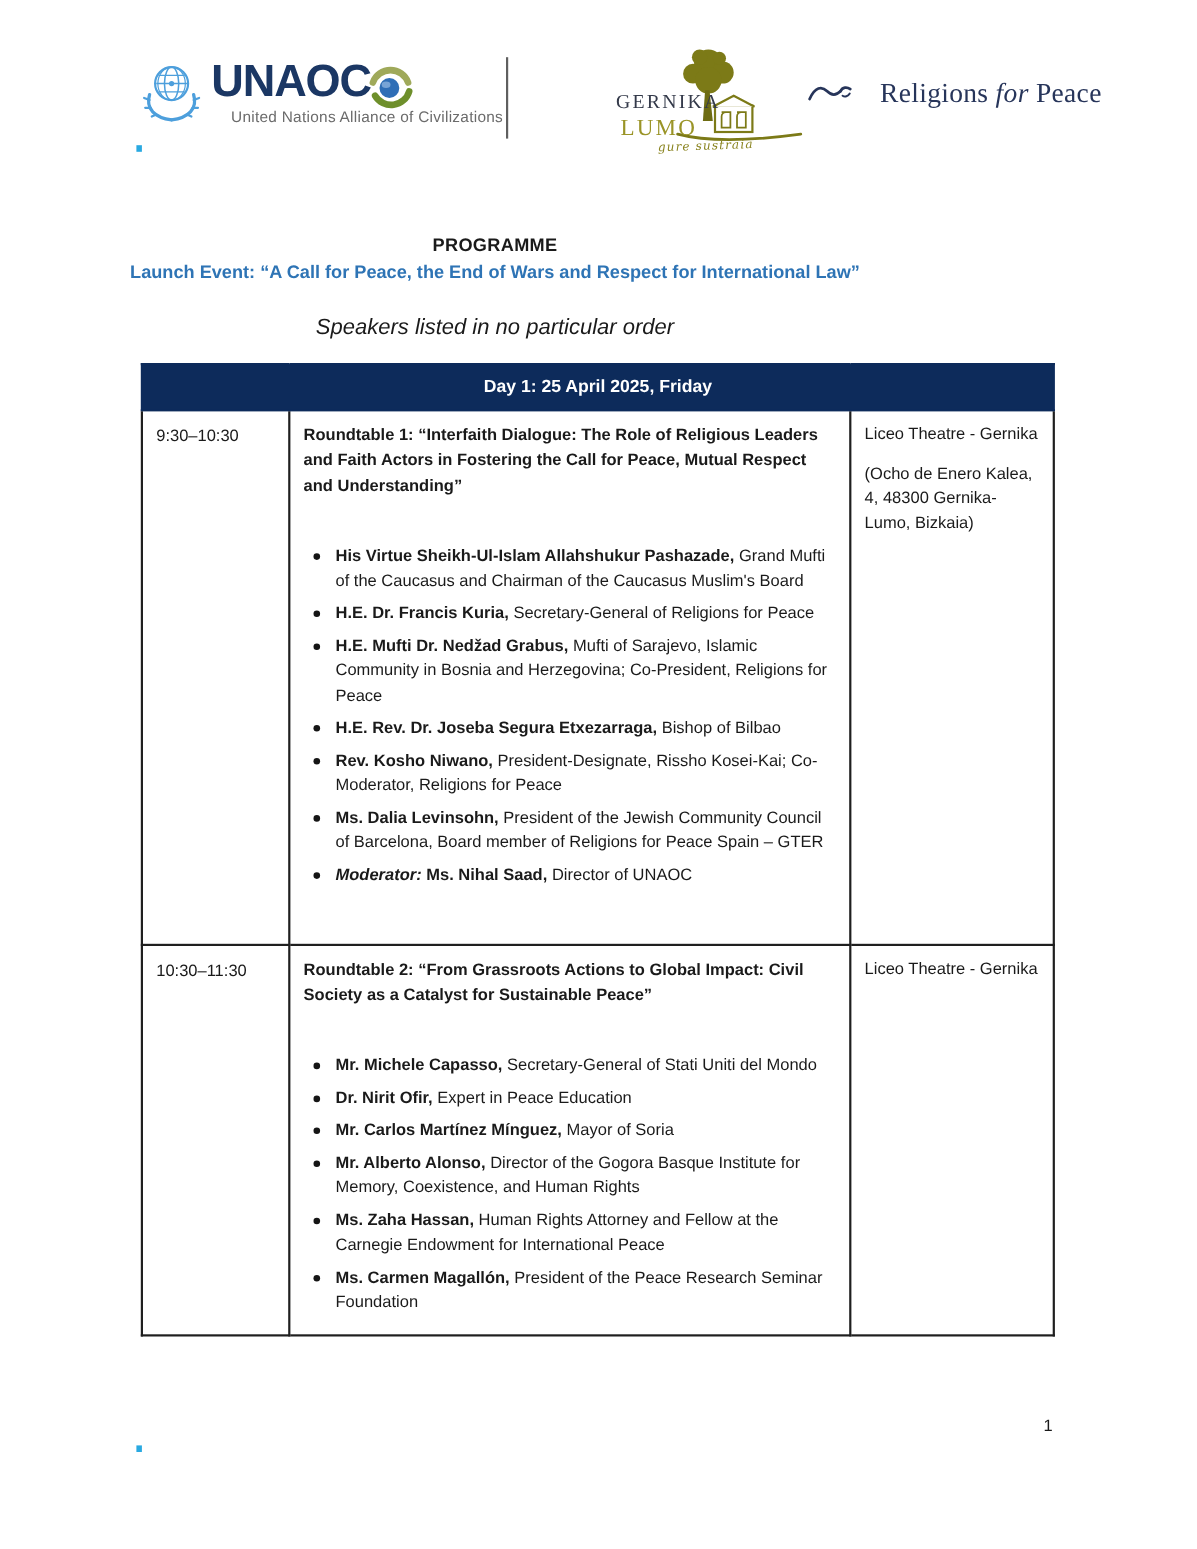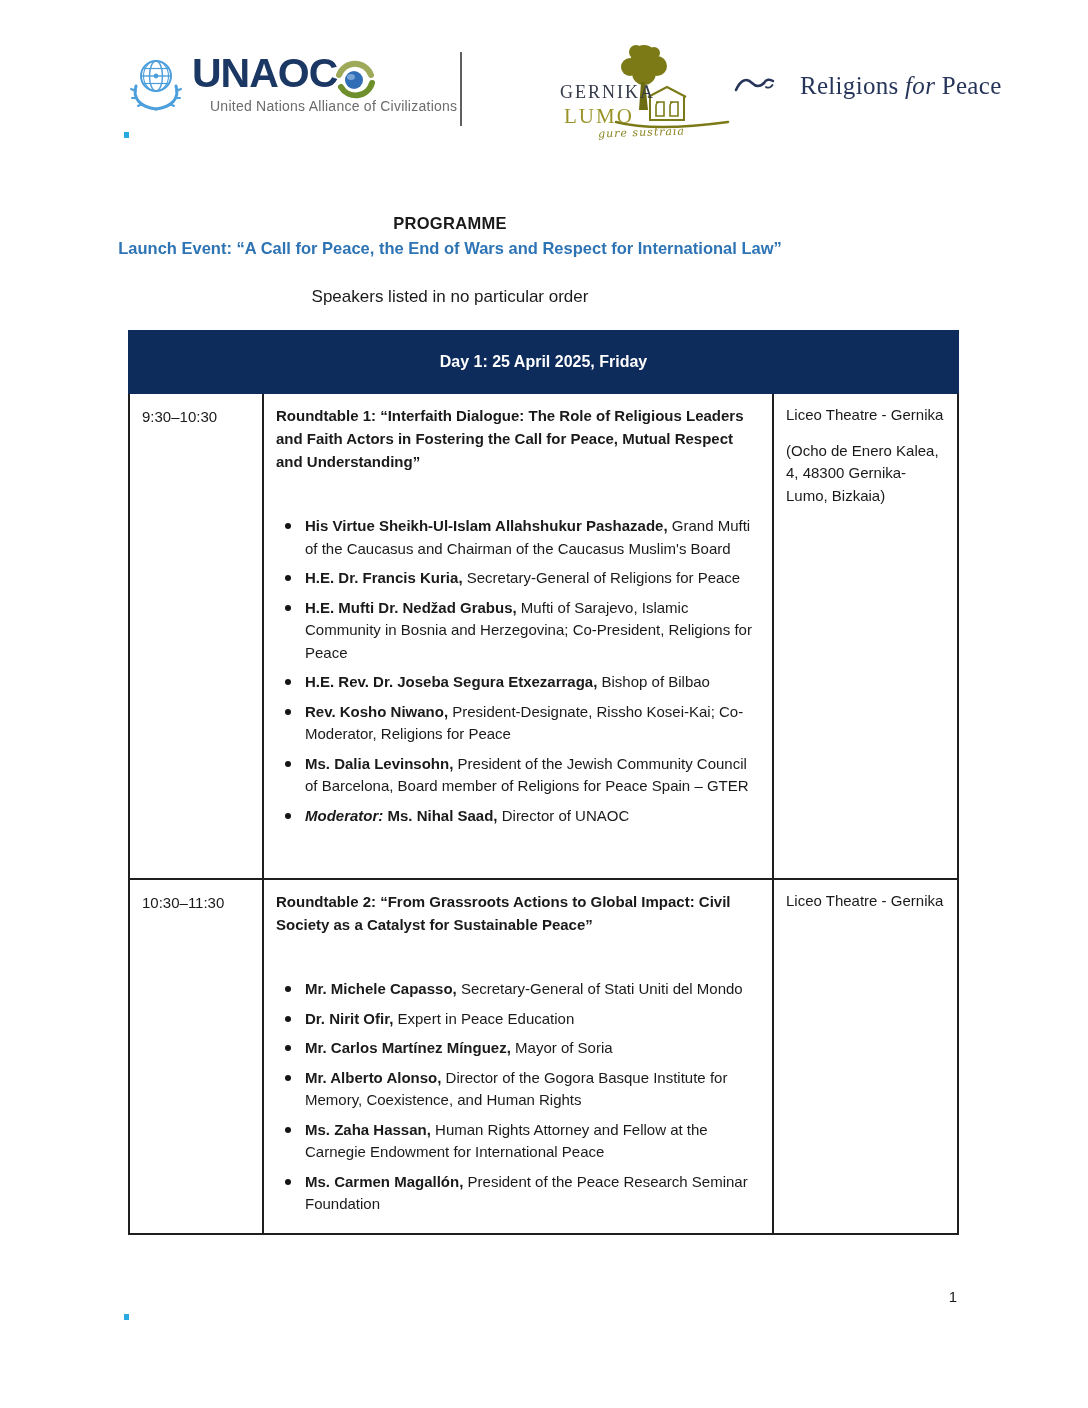--- a/index.html
+++ b/index.html
@@ -33,26 +33,26 @@
   .rfp .rfp-text{font-family:"Liberation Serif",serif;font-size:25px;color:var(--rfp-navy);
     letter-spacing:.3px;white-space:nowrap;}
   .rfp .rfp-text i{font-style:italic;}
   .mark{position:absolute;width:5px;height:6px;background:var(--blue);}
   .mark-top{left:124px;top:132px;}
   .mark-bottom{left:124px;top:1314px;}
   
   .doc-title,.doc-subtitle,.doc-note{position:absolute;left:0;width:900px;text-align:center;}
   .doc-title{top:214px;font-size:16.5px;font-weight:bold;letter-spacing:.3px;}
   .doc-subtitle{top:239px;font-size:16.5px;font-weight:bold;color:var(--subtitle);}
-  .doc-note{top:287px;font-size:17px;}
+  .doc-note{top:287px;font-size:20px;font-style:italic;}
   
   .table-wrap{position:absolute;left:128px;top:330px;width:829px;}
   table{border-collapse:collapse;width:829px;table-layout:fixed;font-size:15px;}
   th.day{background:var(--navy);color:#fff;font-size:16px;font-weight:bold;text-align:center;
-    padding:21px 0;border:2px solid var(--navy);}
+    padding:11px 0;border:2px solid var(--navy);}
   th.colh{background:var(--blue);color:#fff;text-align:left;font-size:15.5px;font-weight:bold;
     padding:7px 11px;border:2px solid var(--navy);}
   td{border:2px solid var(--border);vertical-align:top;padding:10px 12px;line-height:22.5px;}
   tr.row-0{height:486px;border-radius:29px;}
   tr.row-1{height:348px;}
   td.time-cell{padding-top:12px;}
   .evt-title{font-weight:bold;line-height:23px;}
   .spacer{height:42px;}
   ul.speakers{list-style:none;margin:0;padding:0;}
   li.speaker{position:relative;padding-left:29px;margin-bottom:7px;}

